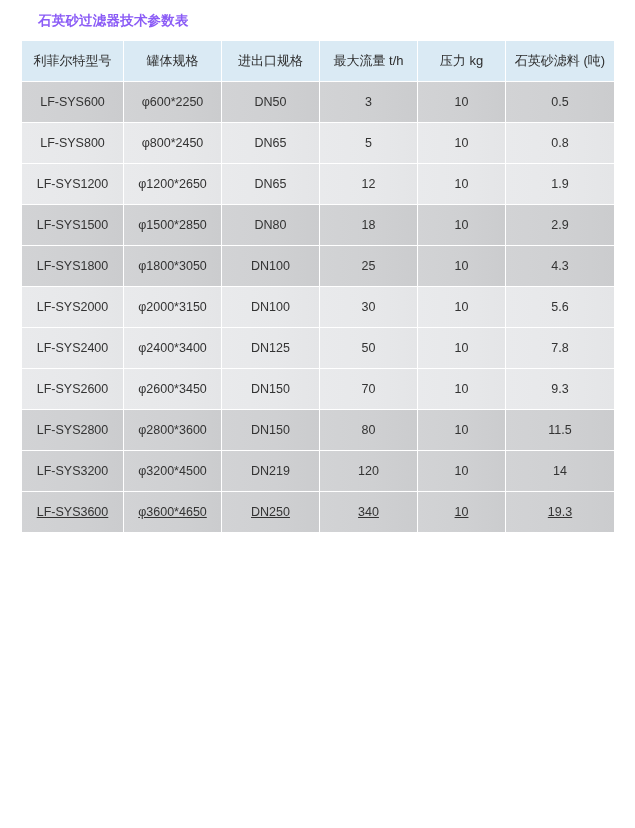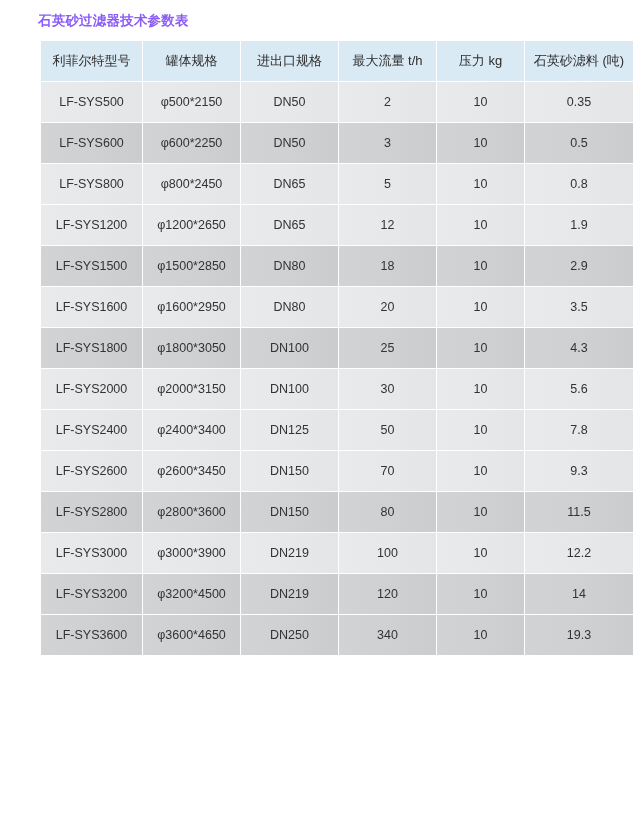--- a/index.html
+++ b/index.html
@@ -34,21 +34,20 @@
     line-height: 18px;
     white-space: nowrap;
     margin-left: 16px;
   }
 
   #spec-table-wrap {
     position: absolute;
     left: 22px;
     top: 41px;
     width: 551px;
-    margin-left: 19px;
   }
 
   table.spec-table {
     width: 592px;
     border-collapse: separate;
     border-spacing: 0;
     table-layout: fixed;
     background: #ffffff;
   }
 
@@ -94,20 +93,21 @@
   table.spec-table tbody tr.row-odd td {
     background: linear-gradient(to right, #e9eaec 0%, #e7e8ea 55%, #e4e5e7 100%);
   }
 
   table.spec-table tbody tr.row-even td {
     background: linear-gradient(to right, #d2d3d5 0%, #cfd0d2 55%, #cbccce 100%);
   }
 
   table.spec-table tbody tr:last-child td {
     border-bottom: none;
+    text-decoration: underline;
   }
 </style>
 </head>
 <body>
 
 <div id="page">
 
   <div id="page-title">石英砂过滤器技术参数表</div>
 
   <div id="spec-table-wrap">
@@ -124,28 +124,20 @@
         <tr>
           <th>利菲尔特型号</th>
           <th>罐体规格</th>
           <th>进出口规格</th>
           <th>最大流量 t/h</th>
           <th>压力 kg</th>
           <th>石英砂滤料 (吨)</th>
         </tr>
       </thead>
       <tbody id="table-body">
-          <tr class="row-odd">
-            <td>LF-SYS500</td>
-            <td>φ500*2150</td>
-            <td>DN50</td>
-            <td>2</td>
-            <td>10</td>
-            <td>0.35</td>
-          </tr>
           <tr class="row-even">
             <td>LF-SYS600</td>
             <td>φ600*2250</td>
             <td>DN50</td>
             <td>3</td>
             <td>10</td>
             <td>0.5</td>
           </tr>
           <tr class="row-odd">
             <td>LF-SYS800</td>
@@ -164,28 +156,20 @@
             <td>1.9</td>
           </tr>
           <tr class="row-even">
             <td>LF-SYS1500</td>
             <td>φ1500*2850</td>
             <td>DN80</td>
             <td>18</td>
             <td>10</td>
             <td>2.9</td>
           </tr>
-          <tr class="row-odd">
-            <td>LF-SYS1600</td>
-            <td>φ1600*2950</td>
-            <td>DN80</td>
-            <td>20</td>
-            <td>10</td>
-            <td>3.5</td>
-          </tr>
           <tr class="row-even">
             <td>LF-SYS1800</td>
             <td>φ1800*3050</td>
             <td>DN100</td>
             <td>25</td>
             <td>10</td>
             <td>4.3</td>
           </tr>
           <tr class="row-odd">
             <td>LF-SYS2000</td>
@@ -212,28 +196,20 @@
             <td>9.3</td>
           </tr>
           <tr class="row-even">
             <td>LF-SYS2800</td>
             <td>φ2800*3600</td>
             <td>DN150</td>
             <td>80</td>
             <td>10</td>
             <td>11.5</td>
           </tr>
-          <tr class="row-odd">
-            <td>LF-SYS3000</td>
-            <td>φ3000*3900</td>
-            <td>DN219</td>
-            <td>100</td>
-            <td>10</td>
-            <td>12.2</td>
-          </tr>
           <tr class="row-even">
             <td>LF-SYS3200</td>
             <td>φ3200*4500</td>
             <td>DN219</td>
             <td>120</td>
             <td>10</td>
             <td>14</td>
           </tr>
           <tr class="row-even">
             <td>LF-SYS3600</td>

